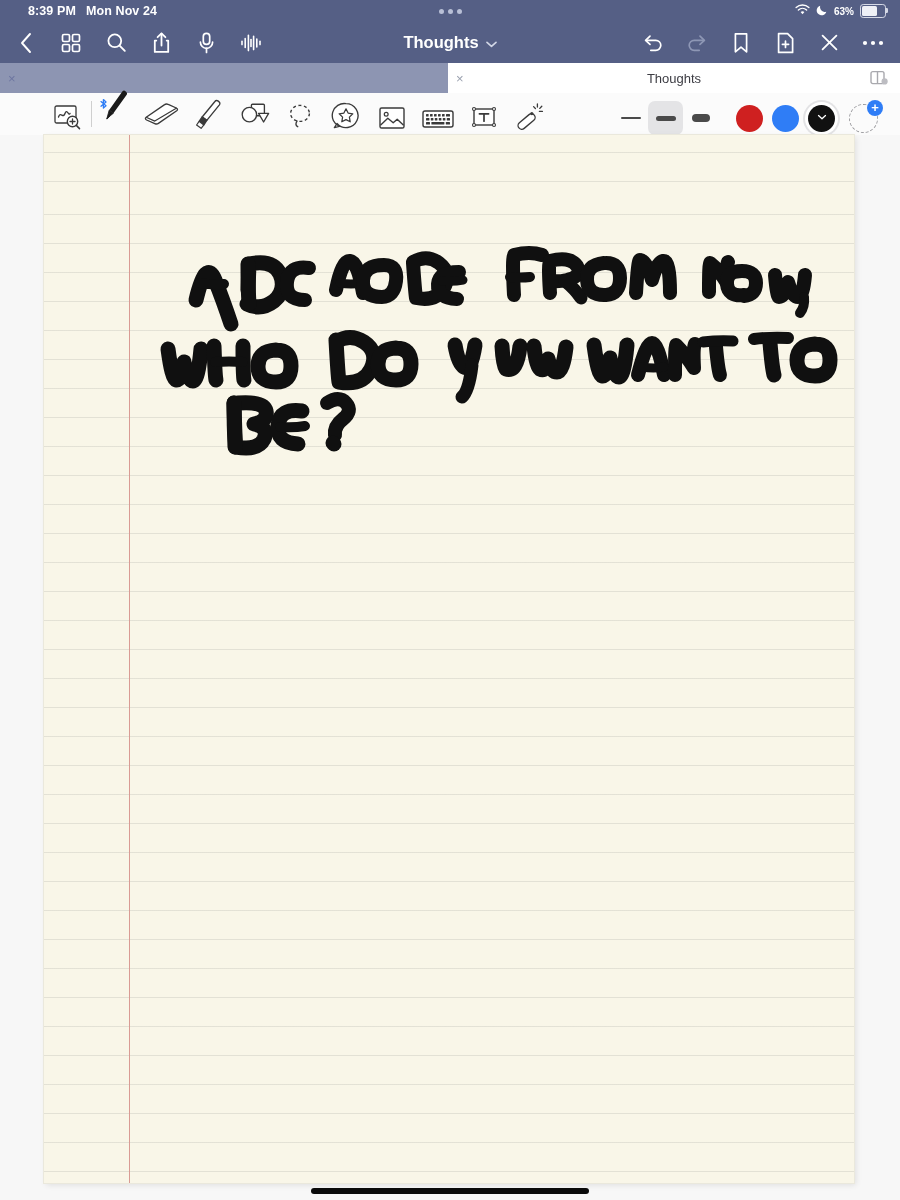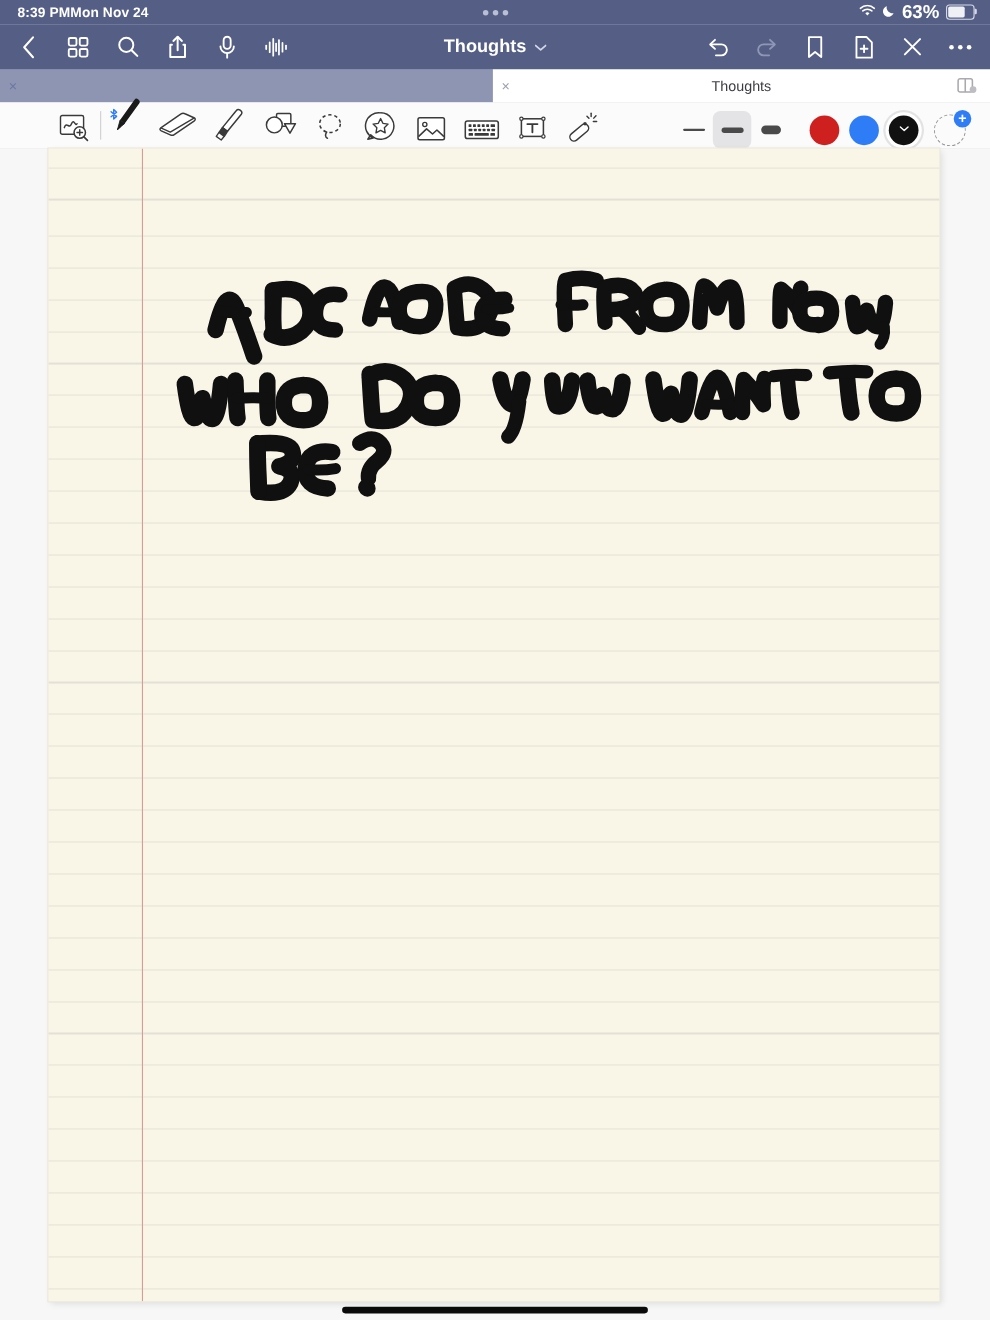--- a/index.html
+++ b/index.html
@@ -10,25 +10,25 @@
     -webkit-font-smoothing:antialiased;
   }
   .screen{position:relative;width:900px;height:1200px;}
 
   
   .statusbar{
     position:absolute;top:0;left:0;width:900px;height:22px;
     background:#555f85;color:#ffffff;
     display:flex;align-items:center;
   }
-  .sb-left{display:flex;align-items:center;padding-left:16px;font-size:12.5px;font-weight:600;letter-spacing:.1px;}
+  .sb-left{display:flex;align-items:center;gap:10px;padding-left:28px;font-size:12.5px;font-weight:600;letter-spacing:.1px;}
   .sb-center{position:absolute;left:0;right:0;display:flex;justify-content:center;align-items:center;pointer-events:none;}
   .dots{display:flex;gap:4px;}
   .dots i{display:block;width:5px;height:5px;border-radius:50%;background:#b9c0d6;}
-  .sb-right{margin-left:auto;display:flex;align-items:center;gap:6px;padding-right:14px;font-size:17px;font-weight:600;}
+  .sb-right{margin-left:auto;display:flex;align-items:center;gap:6px;padding-right:14px;font-size:10px;font-weight:600;}
   .bat{width:24px;height:12px;border:1.3px solid #d5d9e6;border-radius:3.2px;position:relative;display:inline-block;}
   .bat:after{content:"";position:absolute;right:-3.4px;top:3.2px;width:2px;height:4.6px;background:#d5d9e6;border-radius:0 1.2px 1.2px 0;}
   .bat span{position:absolute;left:1.4px;top:1.4px;bottom:1.4px;width:60%;background:#eef0f6;border-radius:1.6px;display:block;}
 
   
   .navbar{
     position:absolute;top:22px;left:0;width:900px;height:41px;
     background:#555f85;display:flex;align-items:center;
   }
   .nav-left{display:flex;align-items:center;gap:21px;padding-left:14px;}

